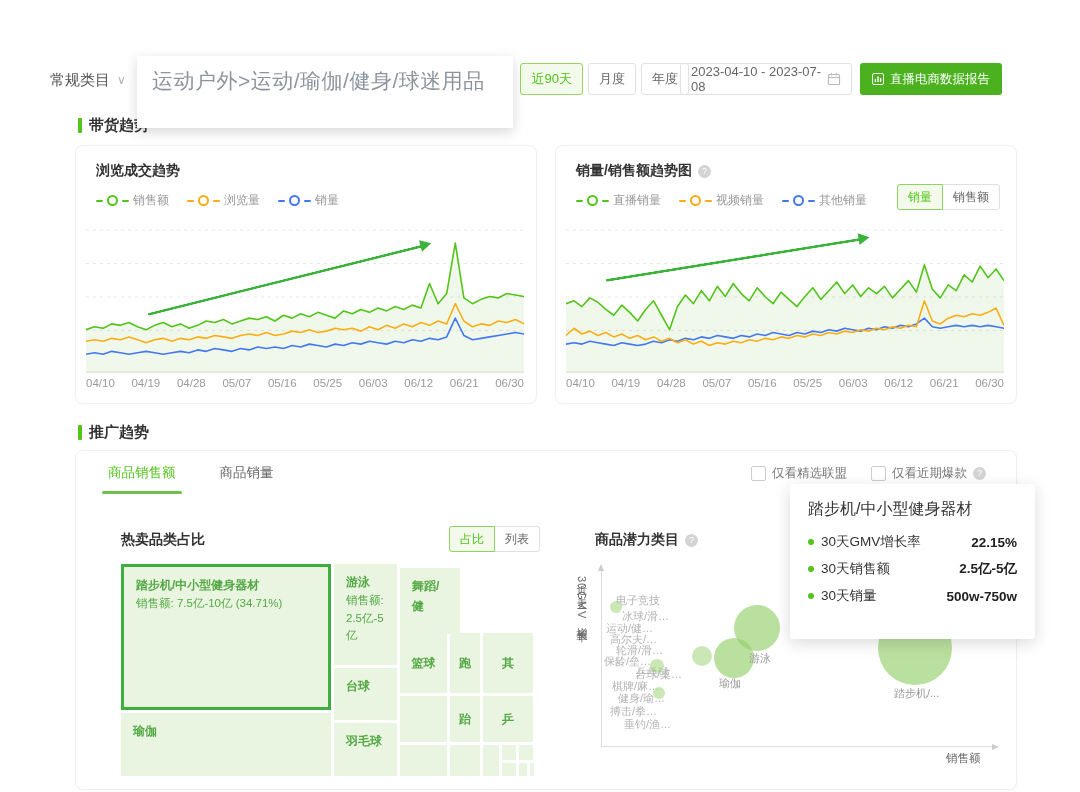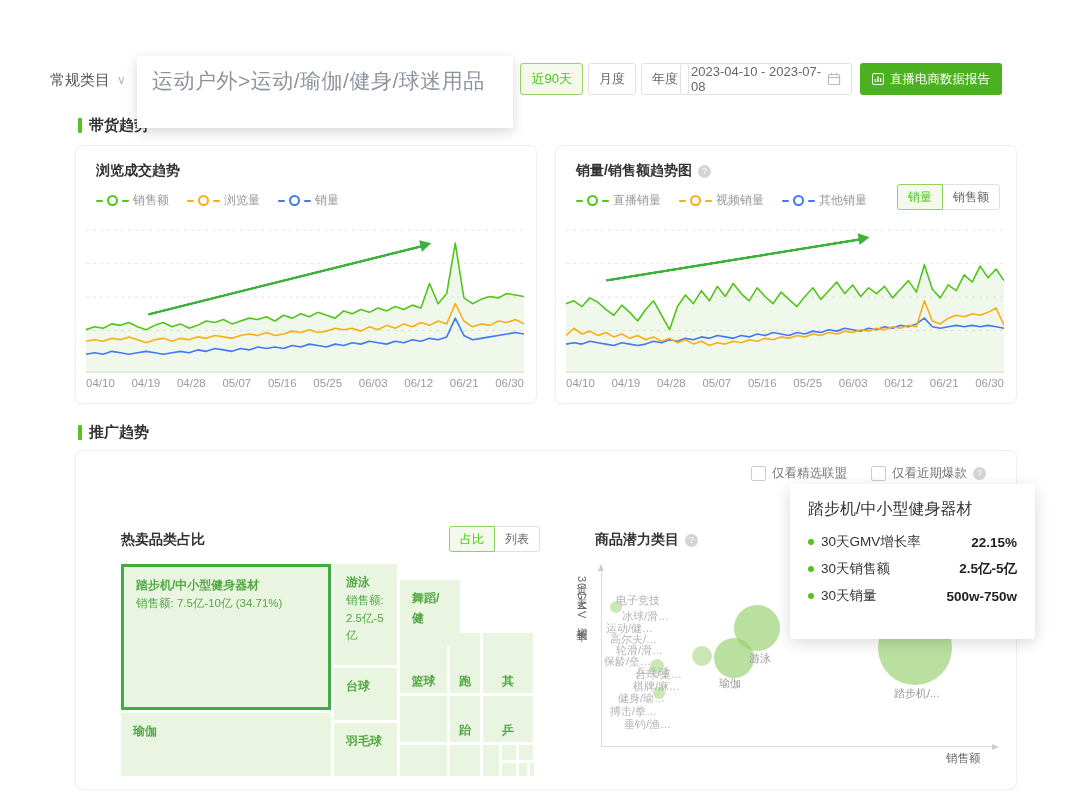--- a/index.html
+++ b/index.html
@@ -69,21 +69,21 @@
   .filter{display:flex;align-items:center;gap:6px;font-size:12.5px;color:#777;cursor:pointer;}
   .cbx{width:13px;height:13px;border:1px solid #ccc;border-radius:2px;background:#fff;display:inline-block;}
   .panel-title{position:absolute;font-size:14px;font-weight:bold;color:#333;display:flex;align-items:center;gap:6px;}
   .tm-title{left:45px;top:80px;}
   .bb-title{left:519px;top:80px;}
   .seg-tm{left:373px;top:75px;}
 
   
   .treemap{left:45px;top:113px;width:412px;height:212px;}
   .tm-cell{position:absolute;background:#e9f4e1;box-sizing:border-box;padding:8px 12px;overflow:hidden;cursor:pointer;}
-  .tm-cell.center{display:flex;align-items:flex-end;justify-content:center;padding:2px;}
+  .tm-cell.center{display:flex;align-items:center;justify-content:center;padding:2px;}
   .tm-hl{border:3px solid #3eae3e;}
   .tm-label{display:block;font-size:12px;font-weight:bold;color:#52a843;line-height:1.7;}
   .tm-value{display:block;font-size:11.5px;color:#52a843;line-height:1.5;}
 
   
   .bplot{left:525px;top:120px;width:390px;height:175px;border-left:1px solid #ddd;border-bottom:1px solid #ddd;}
   .axis-tip-y{position:absolute;left:-4px;top:-7px;width:0;height:0;
               border-bottom:7px solid #ccc;border-left:3.5px solid transparent;border-right:3.5px solid transparent;}
   .axis-tip-x{position:absolute;right:-7px;bottom:-4px;width:0;height:0;
               border-left:7px solid #ccc;border-top:3.5px solid transparent;border-bottom:3.5px solid transparent;}
@@ -258,20 +258,24 @@
         <span>06/30</span>
       </div>
   </div>
 
   <div class="abs sec-head sec-promo">
     <span class="sec-bar"></span>
     <span>推广趋势</span>
   </div>
 
   <div class="abs card card3">
+    <div class="tabs" id="promo-tabs">
+        <div class="tab on">商品销售额</div>
+        <div class="tab">商品销量</div>
+      </div>
     <div class="filters" id="promo-filters">
         <span class="filter">
           <span class="cbx"></span>
           <span>仅看精选联盟</span>
         </span>
         <span class="filter">
           <span class="cbx"></span>
           <span>仅看近期爆款</span>
           <span class="help">?</span>
         </span>
@@ -295,21 +299,21 @@
         <div class="tm-cell" style="left: 213px; top: 0px; width: 63px; height: 101px;">
           <span class="tm-label">游泳</span>
           <span class="tm-value">销售额: 2.5亿-5亿</span>
         </div>
         <div class="tm-cell" style="left: 213px; top: 104px; width: 63px; height: 52px;">
           <span class="tm-label">台球</span>
         </div>
         <div class="tm-cell" style="left: 213px; top: 159px; width: 63px; height: 53px;">
           <span class="tm-label">羽毛球</span>
         </div>
-        <div class="tm-cell" style="left: 279px; top: 16px; width: 60px; height: 66px;">
+        <div class="tm-cell" style="left: 279px; top: 4px; width: 60px; height: 66px;">
           <span class="tm-label">舞蹈/健</span>
         </div>
         <div class="tm-cell center" style="left: 279px; top: 69px; width: 47px; height: 60px;">
           <span class="tm-label">篮球</span>
         </div>
         <div class="tm-cell center" style="left: 329px; top: 69px; width: 30px; height: 60px;">
           <span class="tm-label">跑</span>
         </div>
         <div class="tm-cell center" style="left: 362px; top: 69px; width: 50px; height: 60px;">
           <span class="tm-label">其</span>
@@ -340,21 +344,21 @@
       <span class="axis-tip-y"></span>
       <span class="axis-tip-x"></span>
     <span class="cluster-label" style="left: 14px; top: 22px;">电子竞技</span>
         <span class="cluster-label" style="left: 20px; top: 38px;">冰球/滑…</span>
         <span class="cluster-label" style="left: 4px; top: 50px;">运动/健…</span>
         <span class="cluster-label" style="left: 8px; top: 61px;">高尔夫/…</span>
         <span class="cluster-label" style="left: 14px; top: 72px;">轮滑/滑…</span>
         <span class="cluster-label" style="left: 2px; top: 83px;">保龄/垒…</span>
         <span class="cluster-label" style="left: 34px; top: 94px;">乒乓球</span>
         <span class="cluster-label" style="left: 5px; top: 96px; margin-left: 28px;">台球/桌…</span>
-        <span class="cluster-label" style="left: 10px; top: 108px; margin-left: 21px;">棋牌/麻…</span>
+        <span class="cluster-label" style="left: 10px; top: 108px;">棋牌/麻…</span>
         <span class="cluster-label" style="left: 16px; top: 120px;">健身/瑜…</span>
         <span class="cluster-label" style="left: 8px; top: 133px;">搏击/拳…</span>
         <span class="cluster-label" style="left: 22px; top: 146px;">垂钓/渔…</span>
         <div class="bubble big" style="left: 112px; top: 67px; width: 40px; height: 40px;"></div>
         <span class="bubble-label" style="left: 117px; top: 105px;">瑜伽</span>
         <div class="bubble big" style="left: 132px; top: 34px; width: 46px; height: 46px;"></div>
         <span class="bubble-label" style="left: 147px; top: 80px;">游泳</span>
         <div class="bubble big" style="left: 276px; top: 40px; width: 74px; height: 74px;"></div>
         <span class="bubble-label" style="left: 292px; top: 115px;">踏步机/...</span>
         <div class="bubble" style="left: 8px; top: 30px; width: 12px; height: 12px;"></div>

